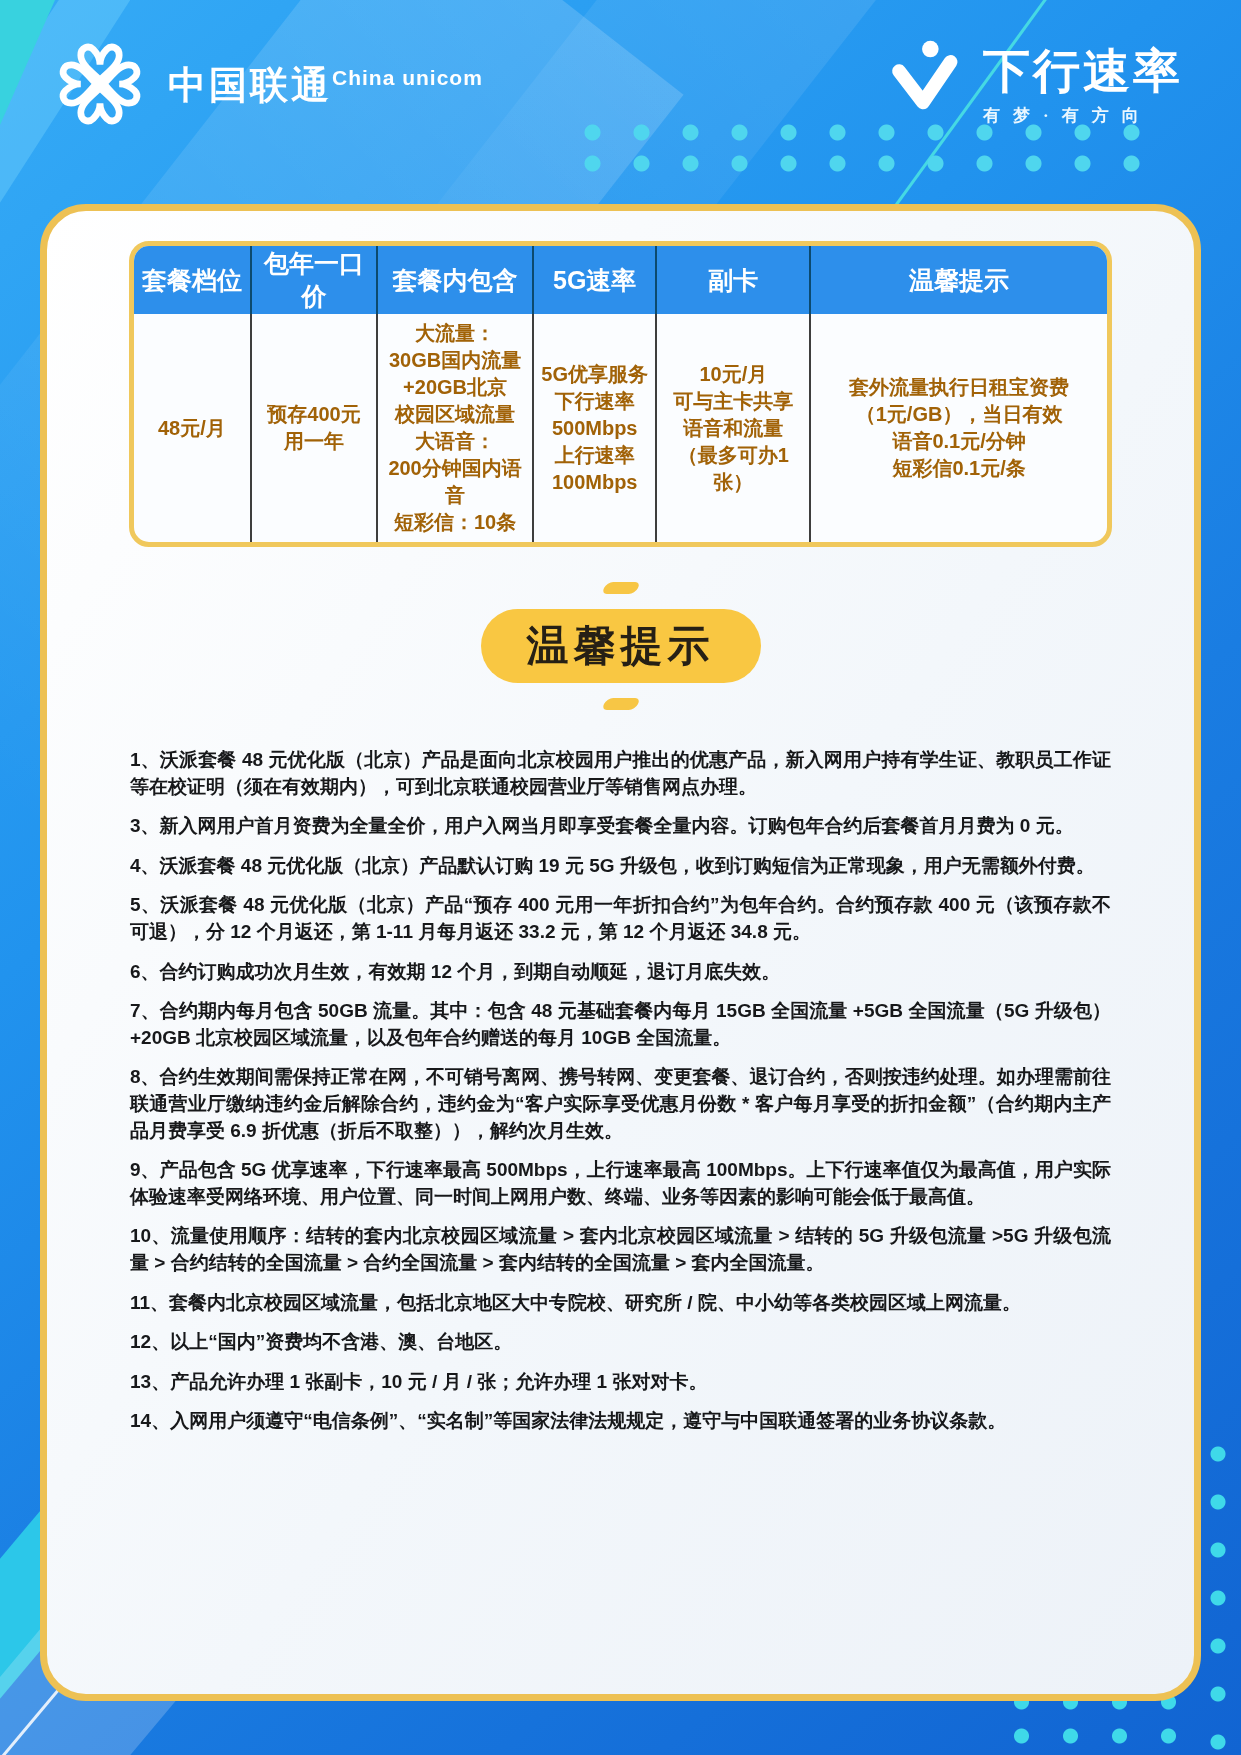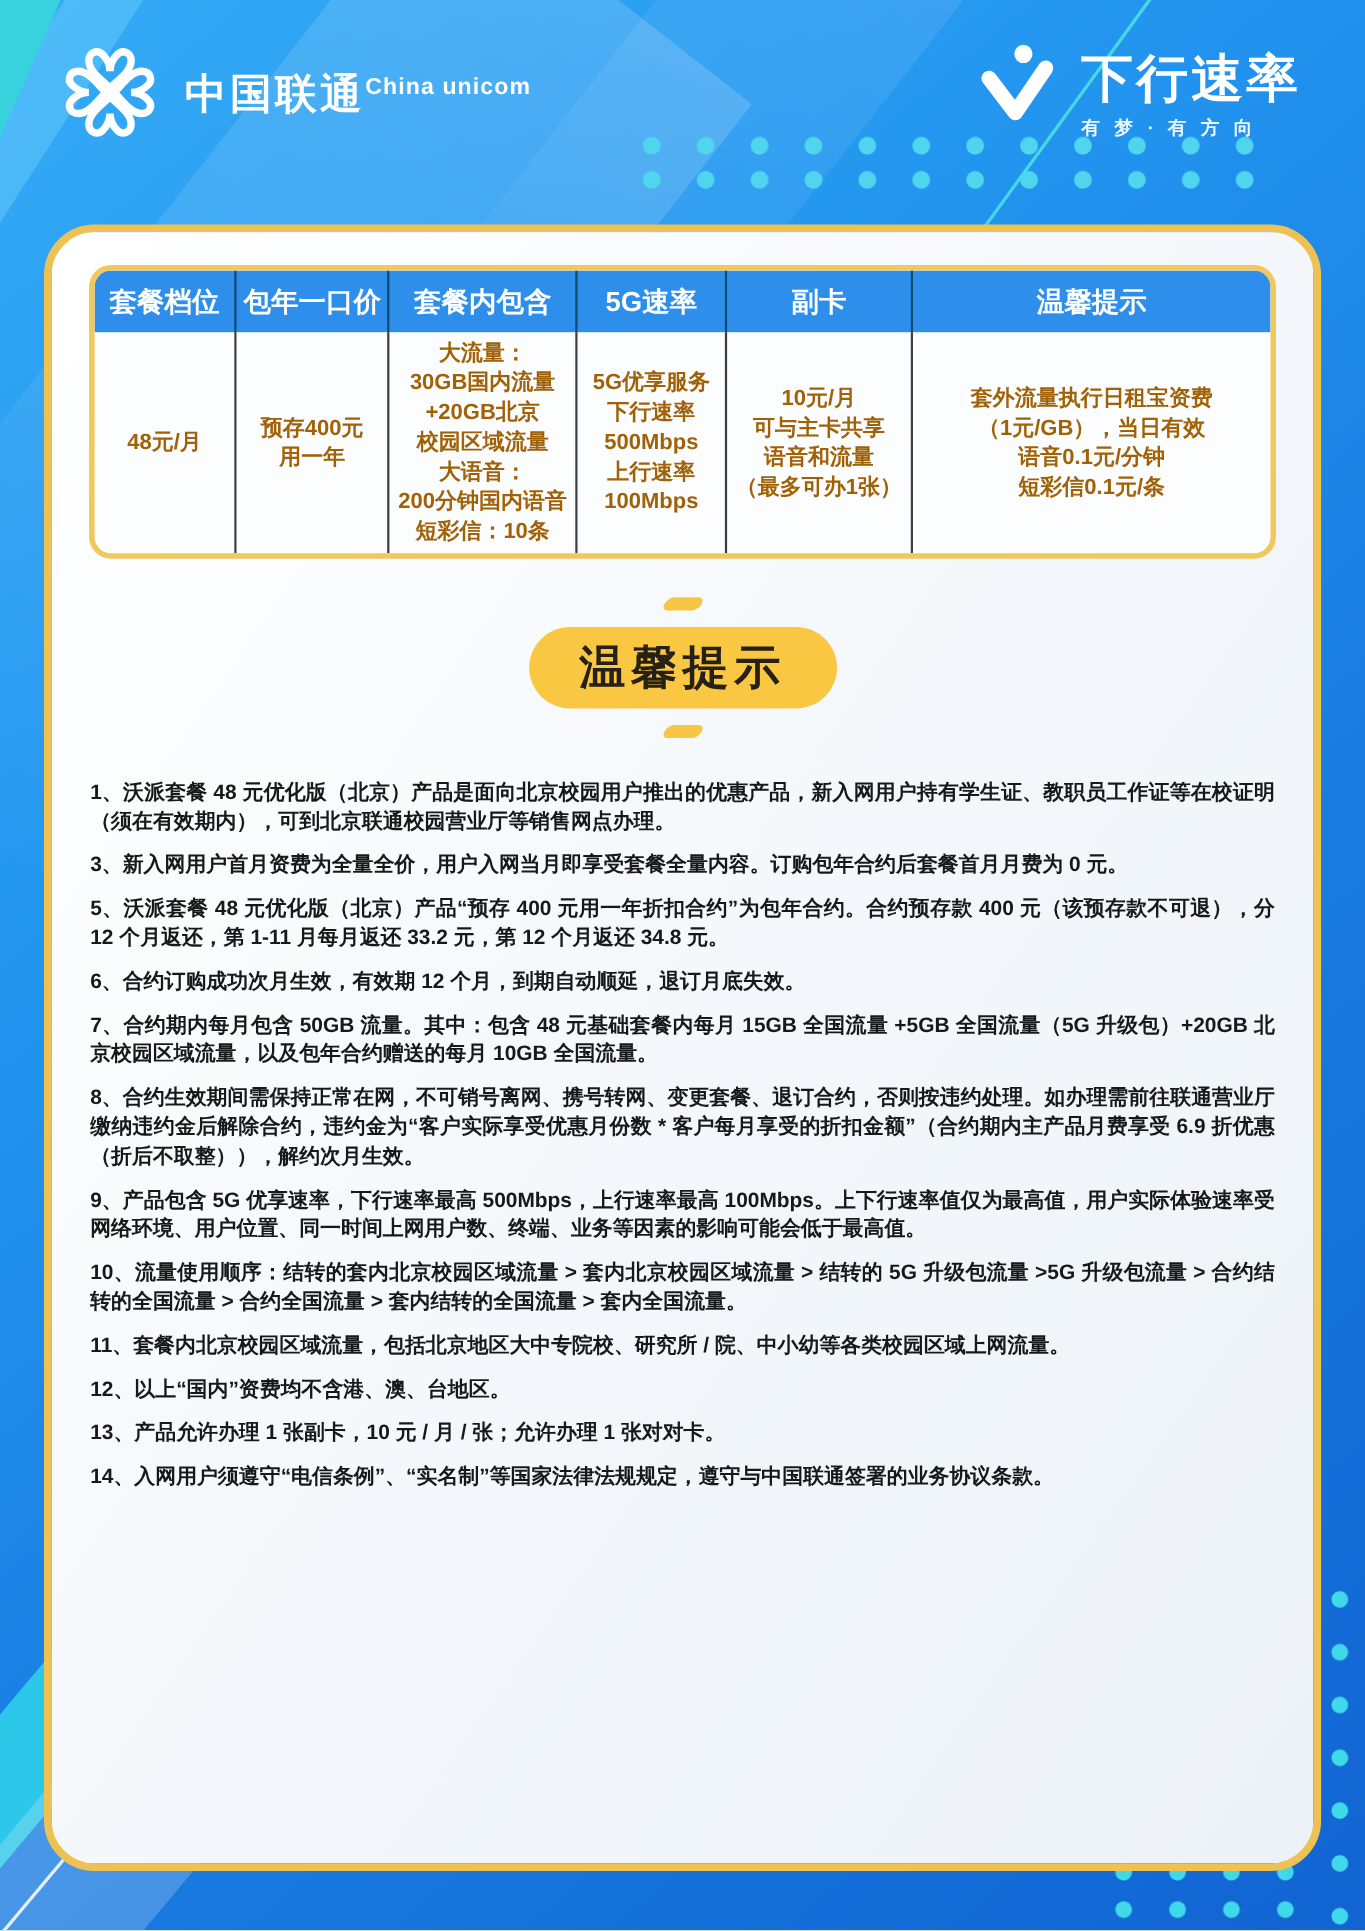--- a/index.html
+++ b/index.html
@@ -39,21 +39,21 @@
   .brand-cn{font-size:38px;font-weight:800;letter-spacing:3px;line-height:1.15;}
   .brand-en{font-size:21px;font-weight:700;letter-spacing:1px;margin-top:2px;}
   .brand-right{position:absolute;right:58px;top:38px;display:flex;align-items:center;gap:14px;}
   .brand-right .txt{display:flex;flex-direction:column;align-items:flex-start;color:#fff;}
   .wopai-name{font-size:47px;font-weight:900;letter-spacing:3px;line-height:1.1;}
   .wopai-tagline{font-size:17px;font-weight:700;letter-spacing:13px;margin-top:8px;color:#EAF7FF;font-family:Liberation Serif, serif;}
   
   .card{position:absolute;left:40px;right:40px;top:204px;bottom:54px;z-index:3;
     background:linear-gradient(125deg,#FFFFFF 0%,#F3F7FB 55%,#EDF2F8 100%);
     border:7px solid #EDC154;border-radius:46px;
-    padding:30px 34px 22px;box-sizing:border-box;overflow:hidden;}
+    padding:30px 82px 22px;box-sizing:border-box;overflow:hidden;}
   
   .table-wrap{border:5px solid #F0C85C;border-radius:20px;overflow:hidden;background:#FBFDFF;}
   table.plan{width:100%;border-collapse:collapse;table-layout:fixed;}
   table.plan th{background:#2D8FEB;color:#fff;font-size:25px;font-weight:800;height:54px;
     border-left:2px solid #0c4a6e;}
   table.plan td{height:176px;text-align:center;vertical-align:middle;font-size:20px;font-weight:700;
     color:#a16207;line-height:1.35;white-space:pre-line;border-left:2px solid #3E3E3E;padding:6px 3px;}
   table.plan th:first-child,table.plan td:first-child{border-left:none;}
   col.c1{width:12%;}col.c2{width:13%;}col.c3{width:16%;}col.c4{width:12.7%;}col.c5{width:15.8%;}col.c6{width:30.5%;}
   
@@ -174,20 +174,21 @@
       <span class="bpill">
         <span>温馨提示</span>
       </span>
       <span class="bdash"></span>
       <span class="bbar"></span>
     </div>
 
     <div class="notes">
       <p class="note">1、沃派套餐 48 元优化版（北京）产品是面向北京校园用户推出的优惠产品，新入网用户持有学生证、教职员工作证等在校证明（须在有效期内），可到北京联通校园营业厅等销售网点办理。</p>
       <p class="note">3、新入网用户首月资费为全量全价，用户入网当月即享受套餐全量内容。订购包年合约后套餐首月月费为 0 元。</p>
+      <p class="note">4、沃派套餐 48 元优化版（北京）产品默认订购 19 元 5G 升级包，收到订购短信为正常现象，用户无需额外付费。</p>
       <p class="note">5、沃派套餐 48 元优化版（北京）产品“预存 400 元用一年折扣合约”为包年合约。合约预存款 400 元（该预存款不可退），分 12 个月返还，第 1-11 月每月返还 33.2 元，第 12 个月返还 34.8 元。</p>
       <p class="note">6、合约订购成功次月生效，有效期 12 个月，到期自动顺延，退订月底失效。</p>
       <p class="note">7、合约期内每月包含 50GB 流量。其中：包含 48 元基础套餐内每月 15GB 全国流量 +5GB 全国流量（5G 升级包）+20GB 北京校园区域流量，以及包年合约赠送的每月 10GB 全国流量。</p>
       <p class="note">8、合约生效期间需保持正常在网，不可销号离网、携号转网、变更套餐、退订合约，否则按违约处理。如办理需前往联通营业厅缴纳违约金后解除合约，违约金为“客户实际享受优惠月份数 * 客户每月享受的折扣金额”（合约期内主产品月费享受 6.9 折优惠（折后不取整）），解约次月生效。</p>
       <p class="note">9、产品包含 5G 优享速率，下行速率最高 500Mbps，上行速率最高 100Mbps。上下行速率值仅为最高值，用户实际体验速率受网络环境、用户位置、同一时间上网用户数、终端、业务等因素的影响可能会低于最高值。</p>
       <p class="note">10、流量使用顺序：结转的套内北京校园区域流量 &gt; 套内北京校园区域流量 &gt; 结转的 5G 升级包流量 &gt;5G 升级包流量 &gt; 合约结转的全国流量 &gt; 合约全国流量 &gt; 套内结转的全国流量 &gt; 套内全国流量。</p>
       <p class="note">11、套餐内北京校园区域流量，包括北京地区大中专院校、研究所 / 院、中小幼等各类校园区域上网流量。</p>
       <p class="note">12、以上“国内”资费均不含港、澳、台地区。</p>
       <p class="note">13、产品允许办理 1 张副卡，10 元 / 月 / 张；允许办理 1 张对对卡。</p>
       <p class="note">14、入网用户须遵守“电信条例”、“实名制”等国家法律法规规定，遵守与中国联通签署的业务协议条款。</p>

